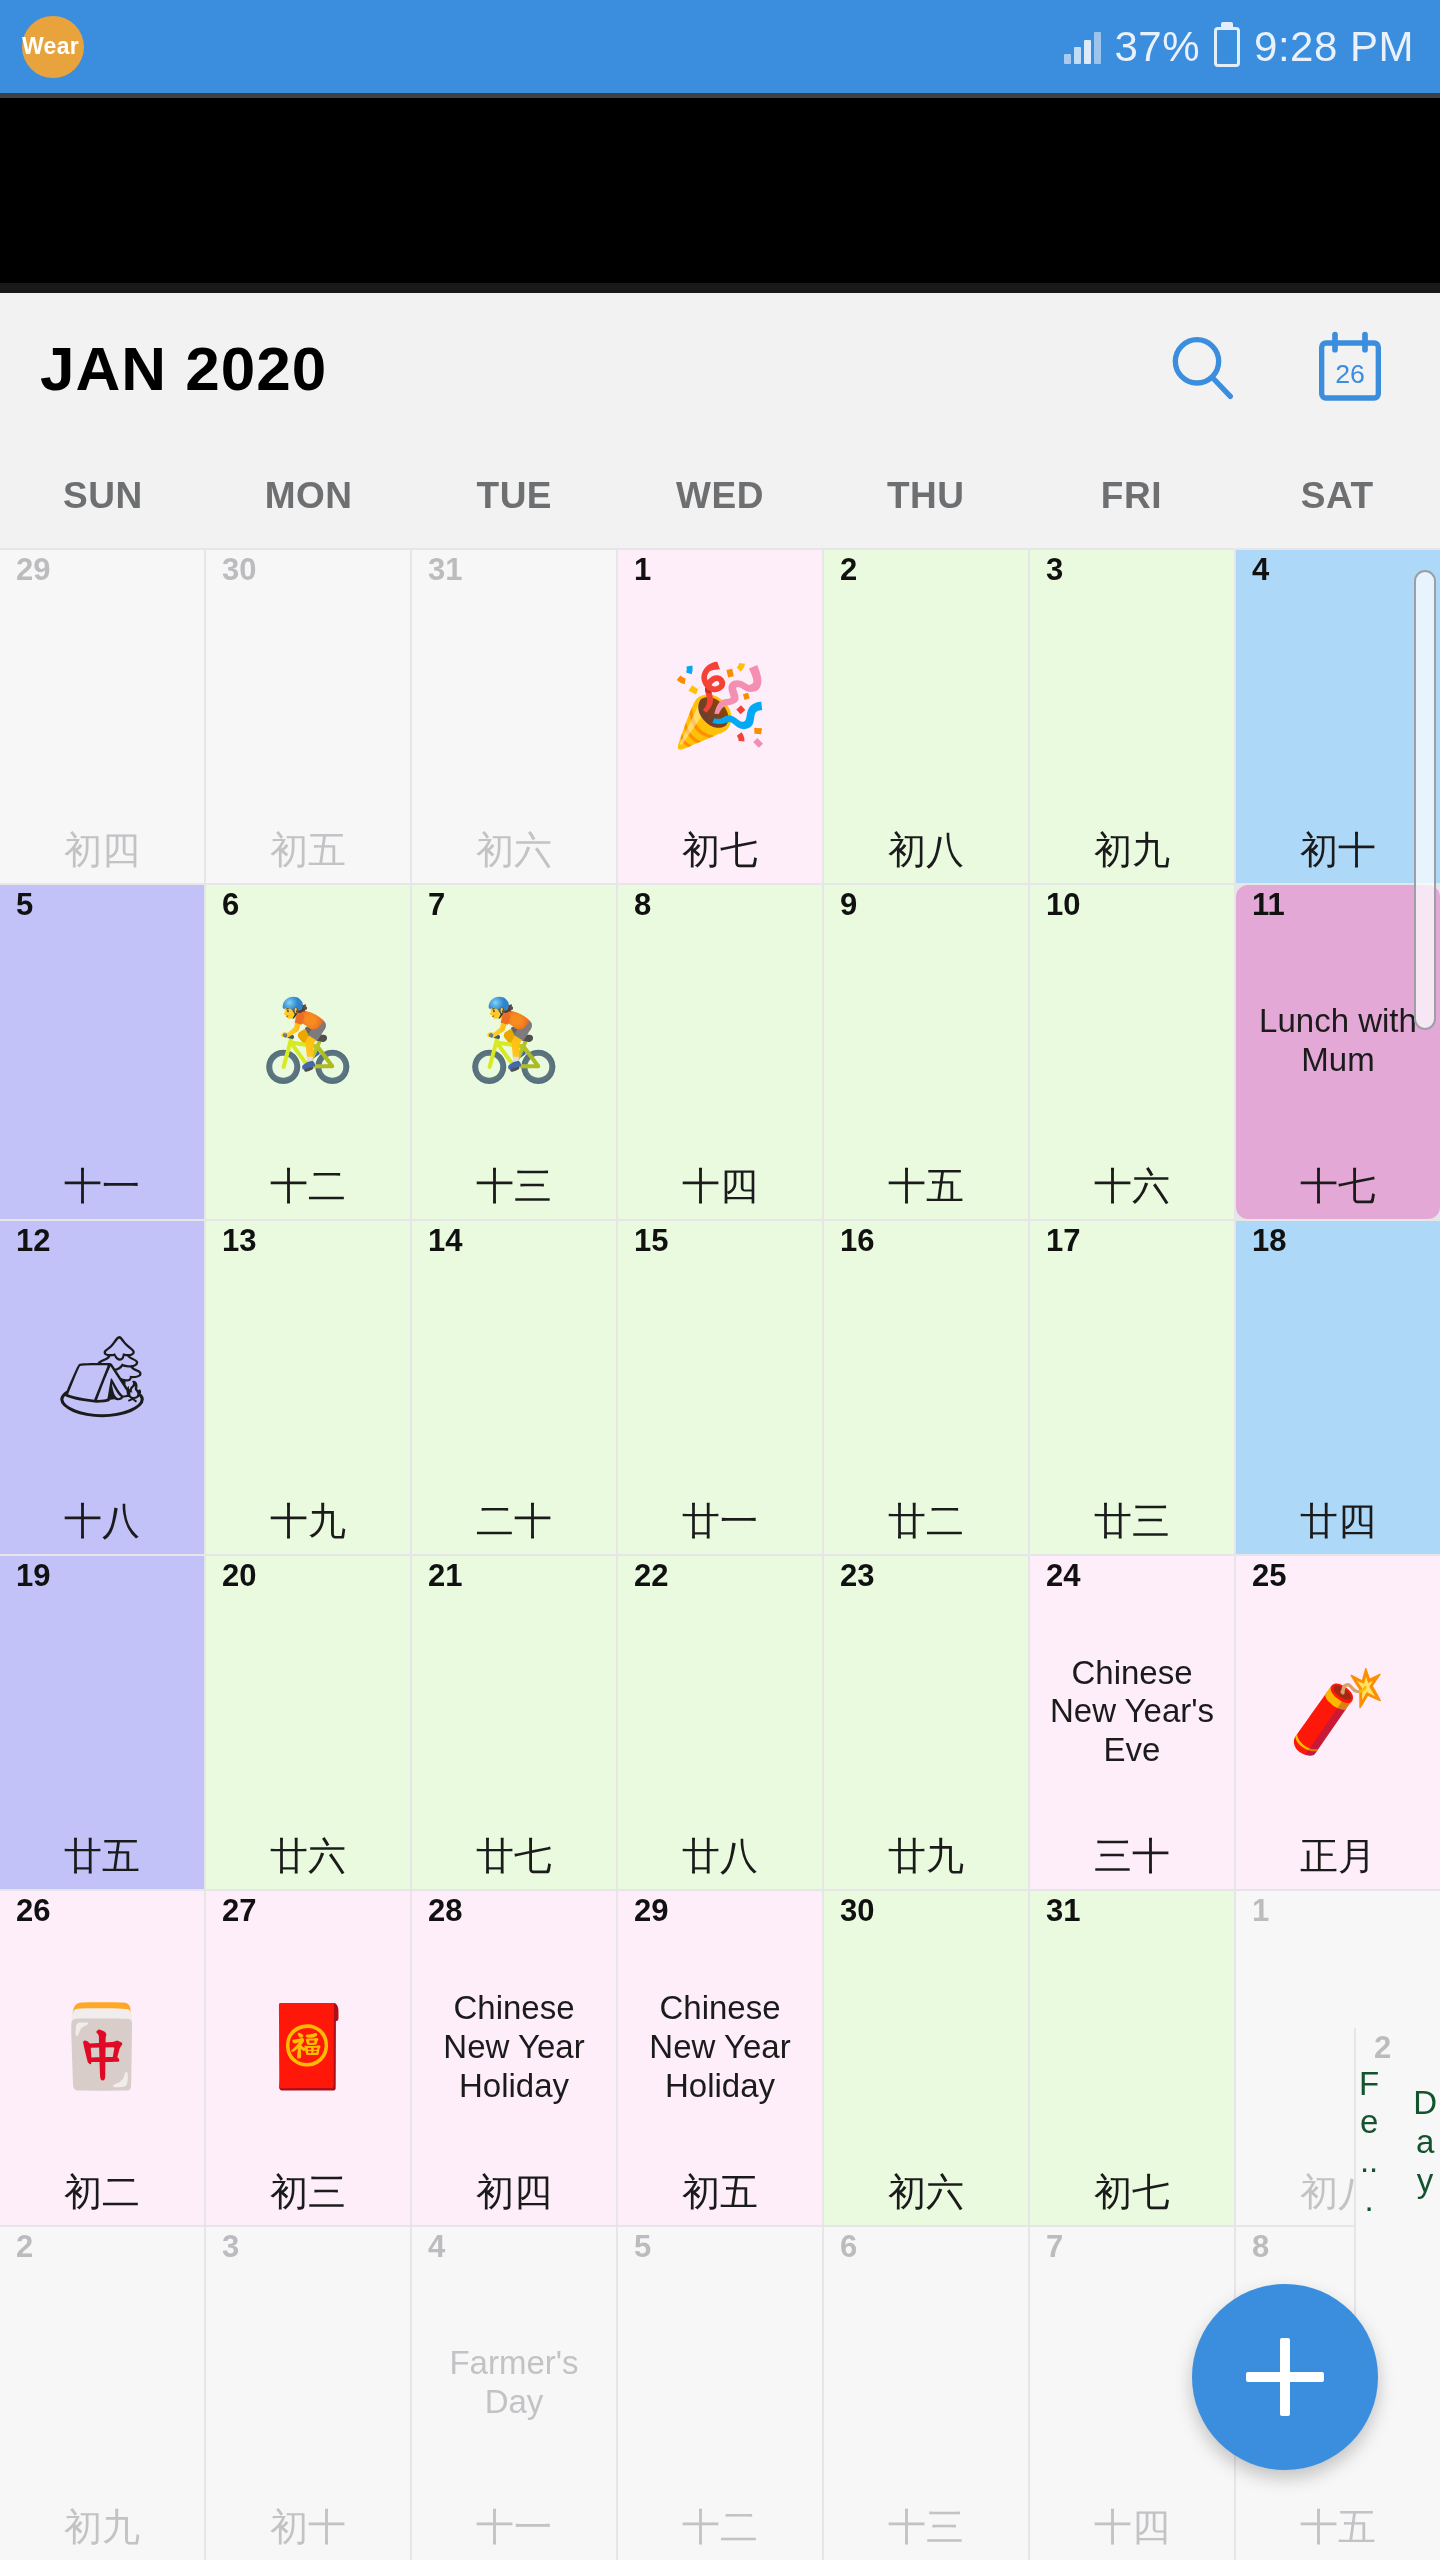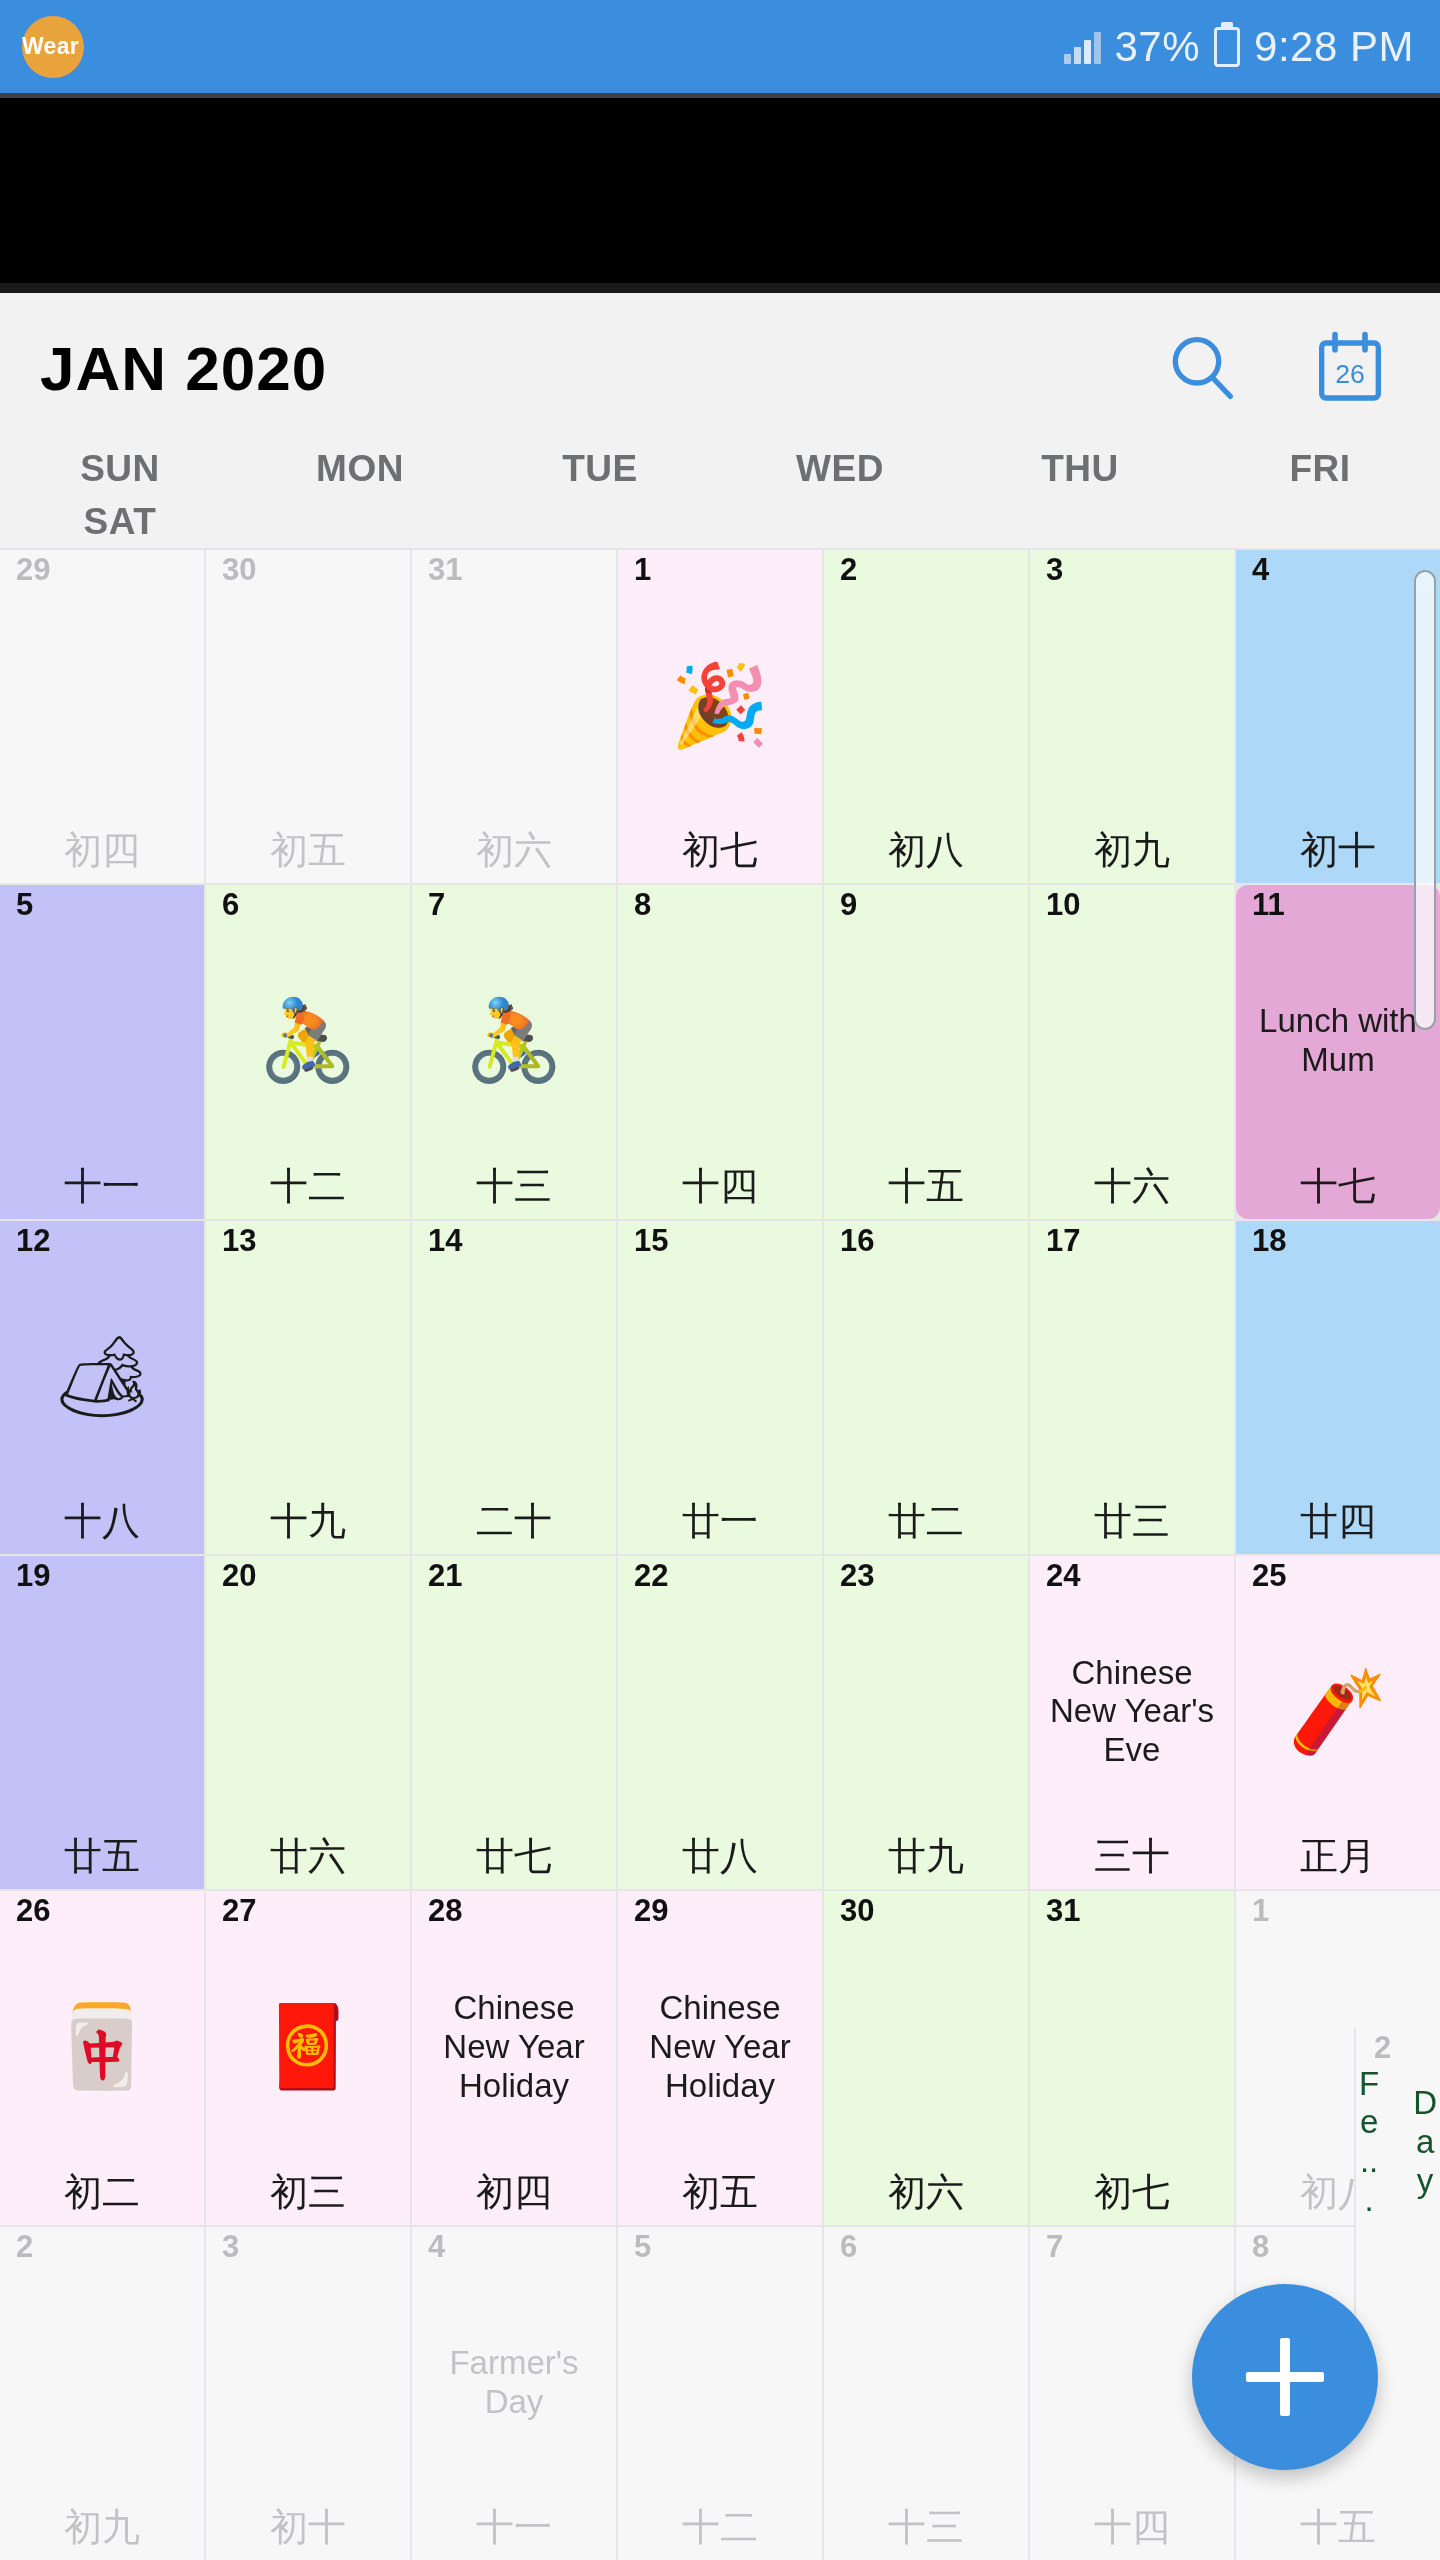--- a/index.html
+++ b/index.html
@@ -74,21 +74,21 @@
     letter-spacing: 1px;
   }
   .header-actions { margin-left: auto; display: flex; align-items: center; gap: 56px; }
   .icon-btn { width: 92px; height: 92px; display: flex; align-items: center; justify-content: center; }
 
   
   .weekdays {
     position: absolute; top: 443px; left: 0;
     width: 1440px; height: 105px;
     background: #f2f2f3;
-    display: grid; grid-template-columns: repeat(6, 1fr);
+    display: grid; grid-template-columns: repeat(7, 1fr);
   }
   .weekdays div {
     display: flex; align-items: center; justify-content: center;
     font-size: 37px; font-weight: 600; color: #6d6f71; letter-spacing: .5px;
   }
 
   
   .grid {
     position: absolute; top: 548px; left: 0;
     width: 1440px; height: 2012px;

